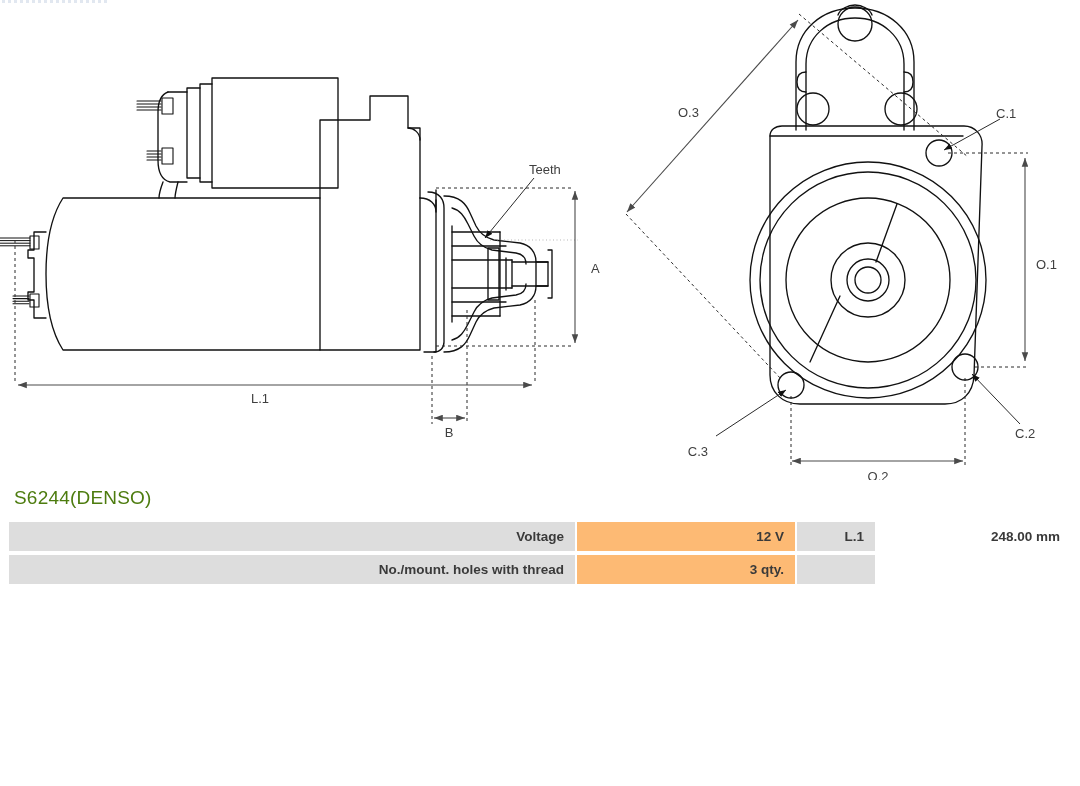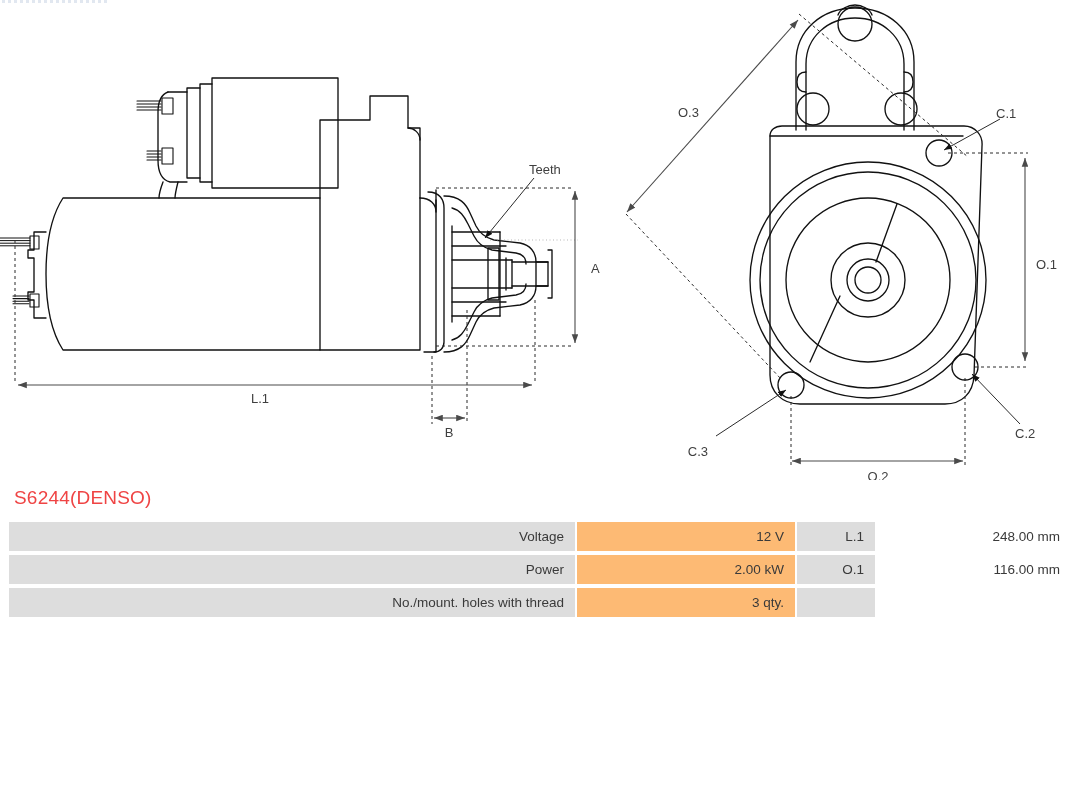--- a/index.html
+++ b/index.html
@@ -12,29 +12,30 @@
     position:absolute;left:2px;top:0px;width:108px;height:3px;
     background:repeating-linear-gradient(90deg,#c9d4e4 0 3px,#ffffff 3px 6px);
     opacity:.55;
   }
   #drawings{position:absolute;left:0;top:0;width:1080px;height:480px;}
   #drawings svg{display:block;}
 
   
   #title{
     position:absolute;left:14px;top:487px;
-    font-size:19px;color:#ef4444;letter-spacing:.2px;
+    font-size:19px;color:#4d7c0f;letter-spacing:.2px;
     white-space:nowrap;
   }
 
   
   #spec{
     position:absolute;left:8px;top:519px;width:1064px;
     border-collapse:separate;border-spacing:0 2px;
     font-size:13.5px;
+    font-weight:bold;
   }
   #spec td{
     height:29px;padding:0 11px;vertical-align:middle;
     border:1px solid #ffffff;
     white-space:nowrap;
   }
   td.lbl{
     background:#dddddd;text-align:right;width:544px;
     border-top:1px solid #f3f3f3;border-bottom:1px solid #f3f3f3;
   }
@@ -254,25 +255,19 @@
 
 <table id="spec">
   <tbody>
     <tr>
       <td class="lbl">Voltage</td>
       <td class="val">12 V</td>
       <td class="code">L.1</td>
       <td class="val2">248.00 mm</td>
     </tr>
     <tr>
-      <td class="lbl">Power</td>
-      <td class="val">2.00 kW</td>
-      <td class="code">O.1</td>
-      <td class="val2">116.00 mm</td>
-    </tr>
-    <tr>
       <td class="lbl">No./mount. holes with thread</td>
       <td class="val">3 qty.</td>
       <td class="blank"></td>
       <td class="blank2"></td>
     </tr>
   </tbody>
 </table>
 
 </body></html>

